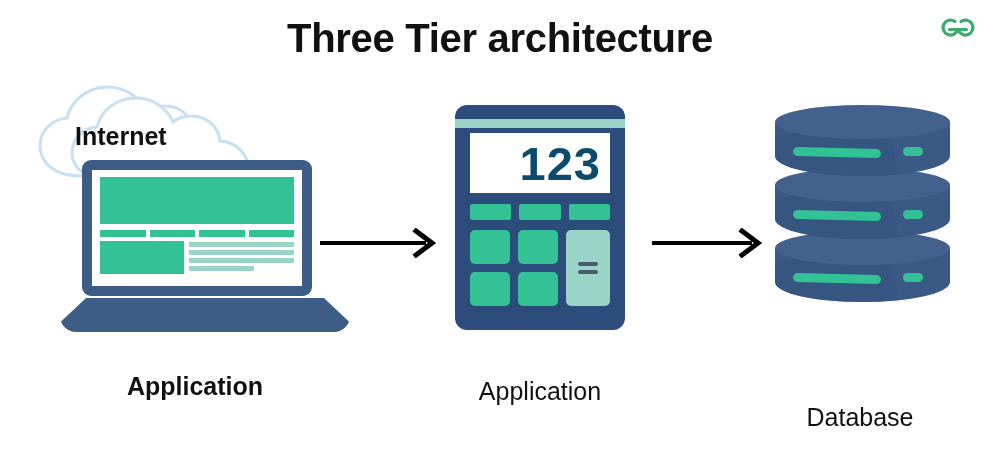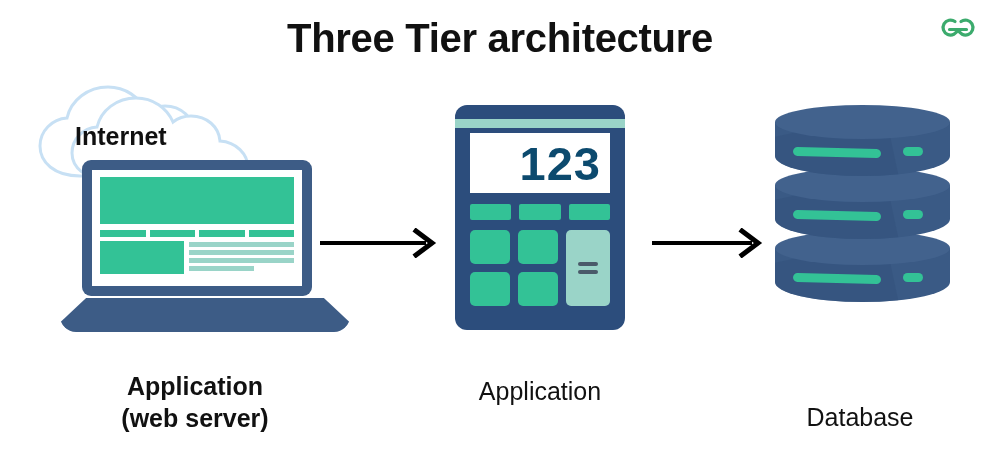--- a/index.html
+++ b/index.html
@@ -337,21 +337,20 @@
             <i class="short"></i>
           </div>
         </div>
       </div>
     </div>
     <div class="laptop-base"></div>
   </div>
 
   <div class="tier-caption">
     <span class="caption-line">Application</span>
-    <span class="caption-line">(web server)</span>
   </div>
 </div>
 
 <div class="flow-arrow arrow-1">
   <svg viewBox="0 0 120 30" width="120" height="30" aria-hidden="true">
     <line x1="2" y1="15" x2="108" y2="15" stroke="#000000" stroke-width="4"></line>
     <polyline points="98,3 114,15 98,27" fill="none" stroke="#000000" stroke-width="5" stroke-linecap="square" stroke-linejoin="miter"></polyline>
   </svg>
 </div>
 

